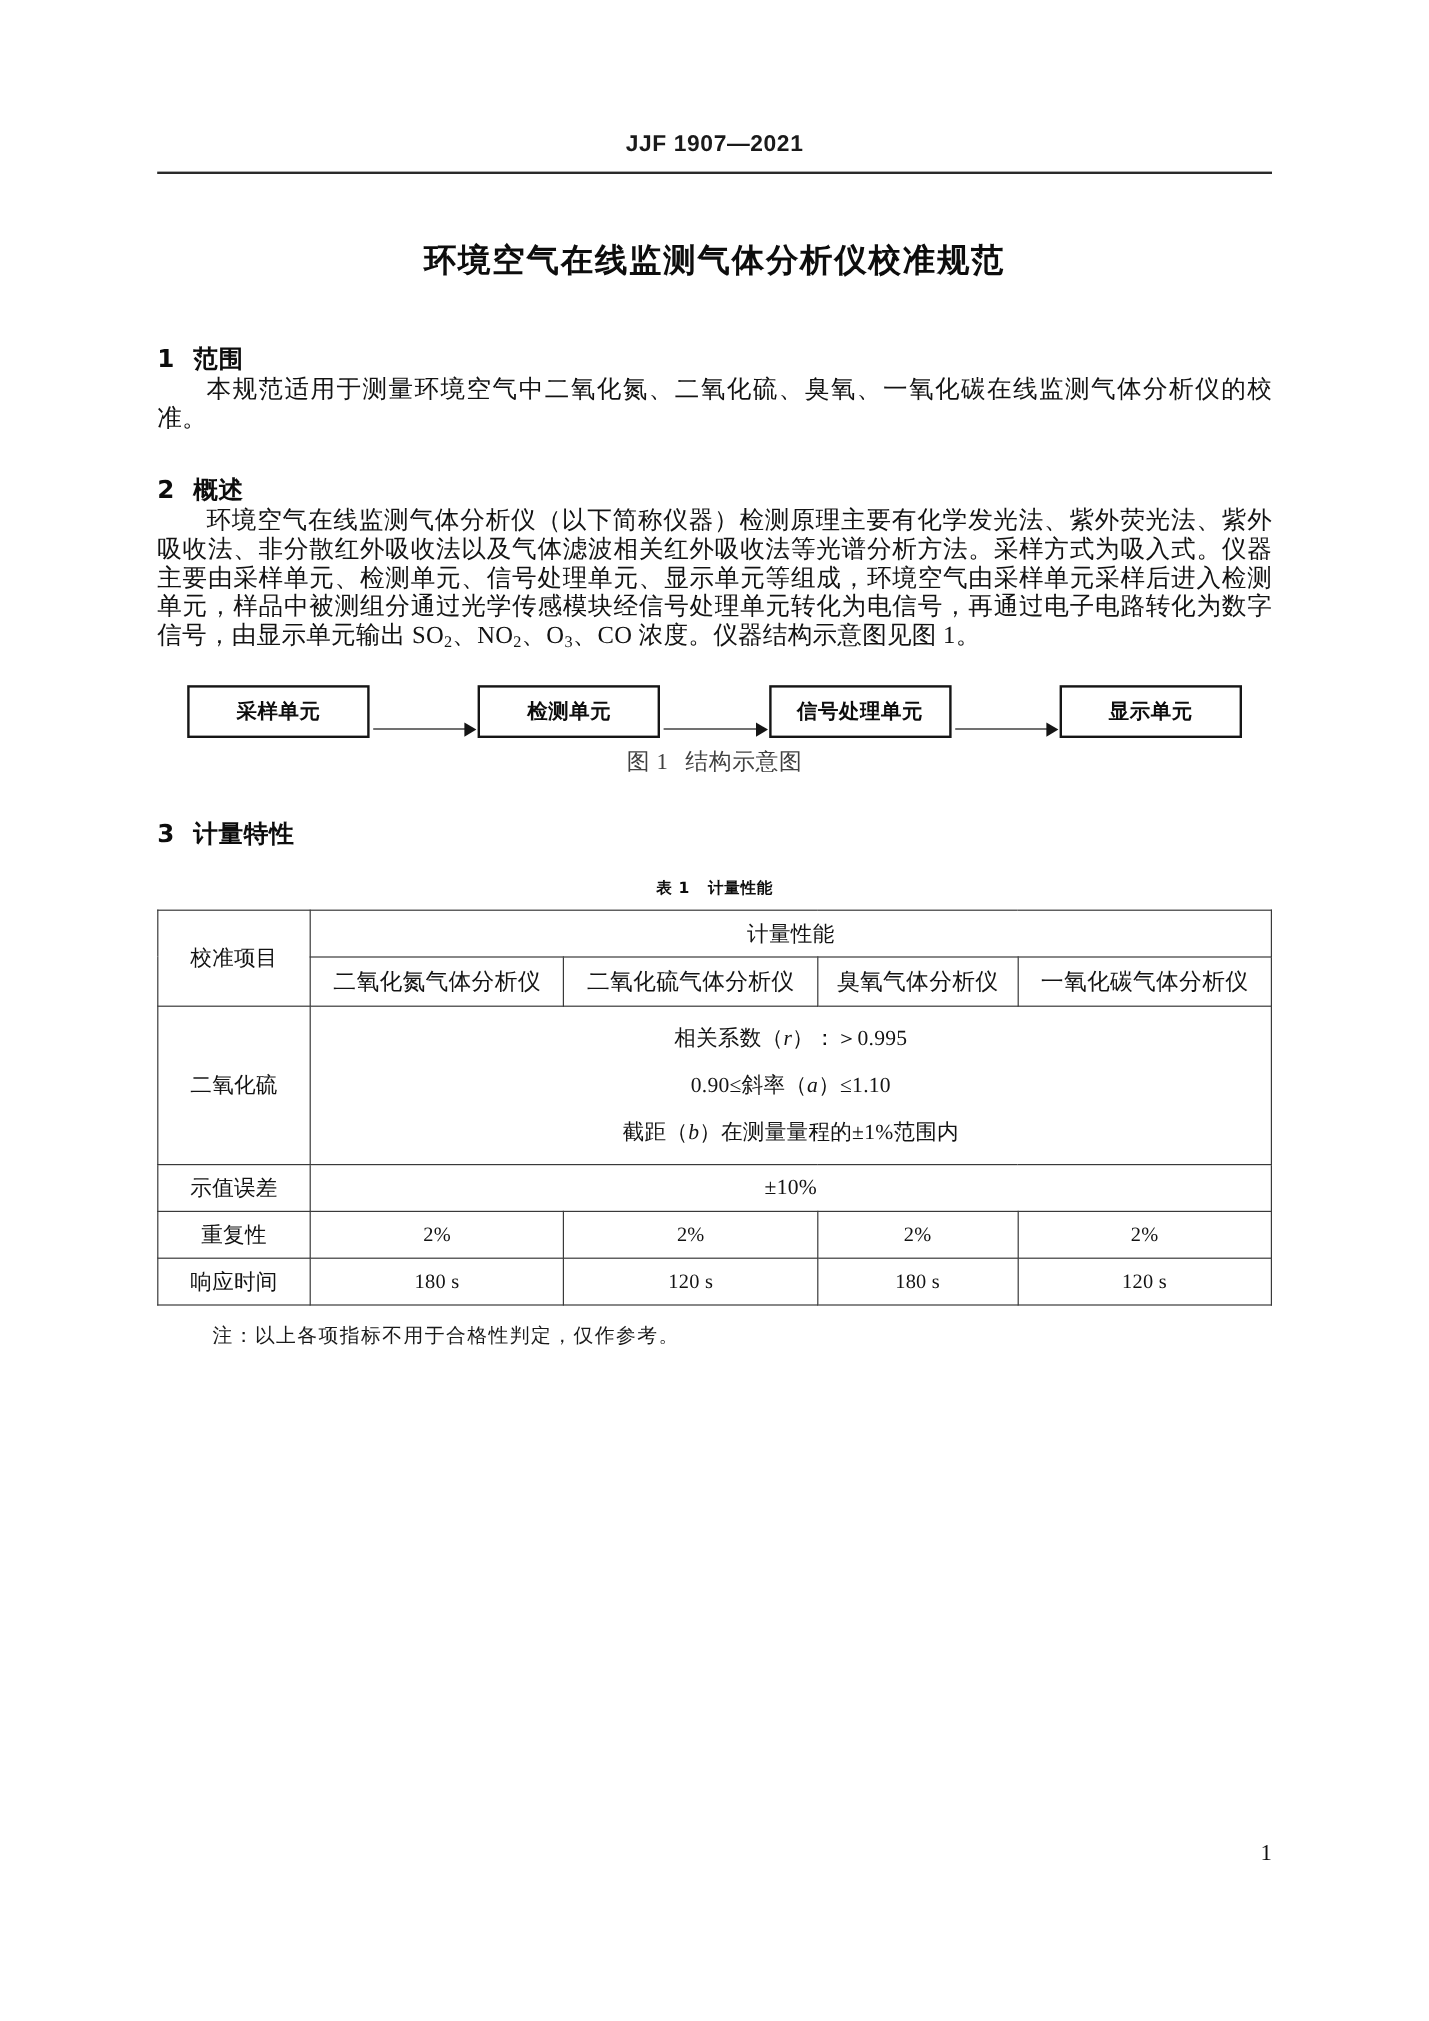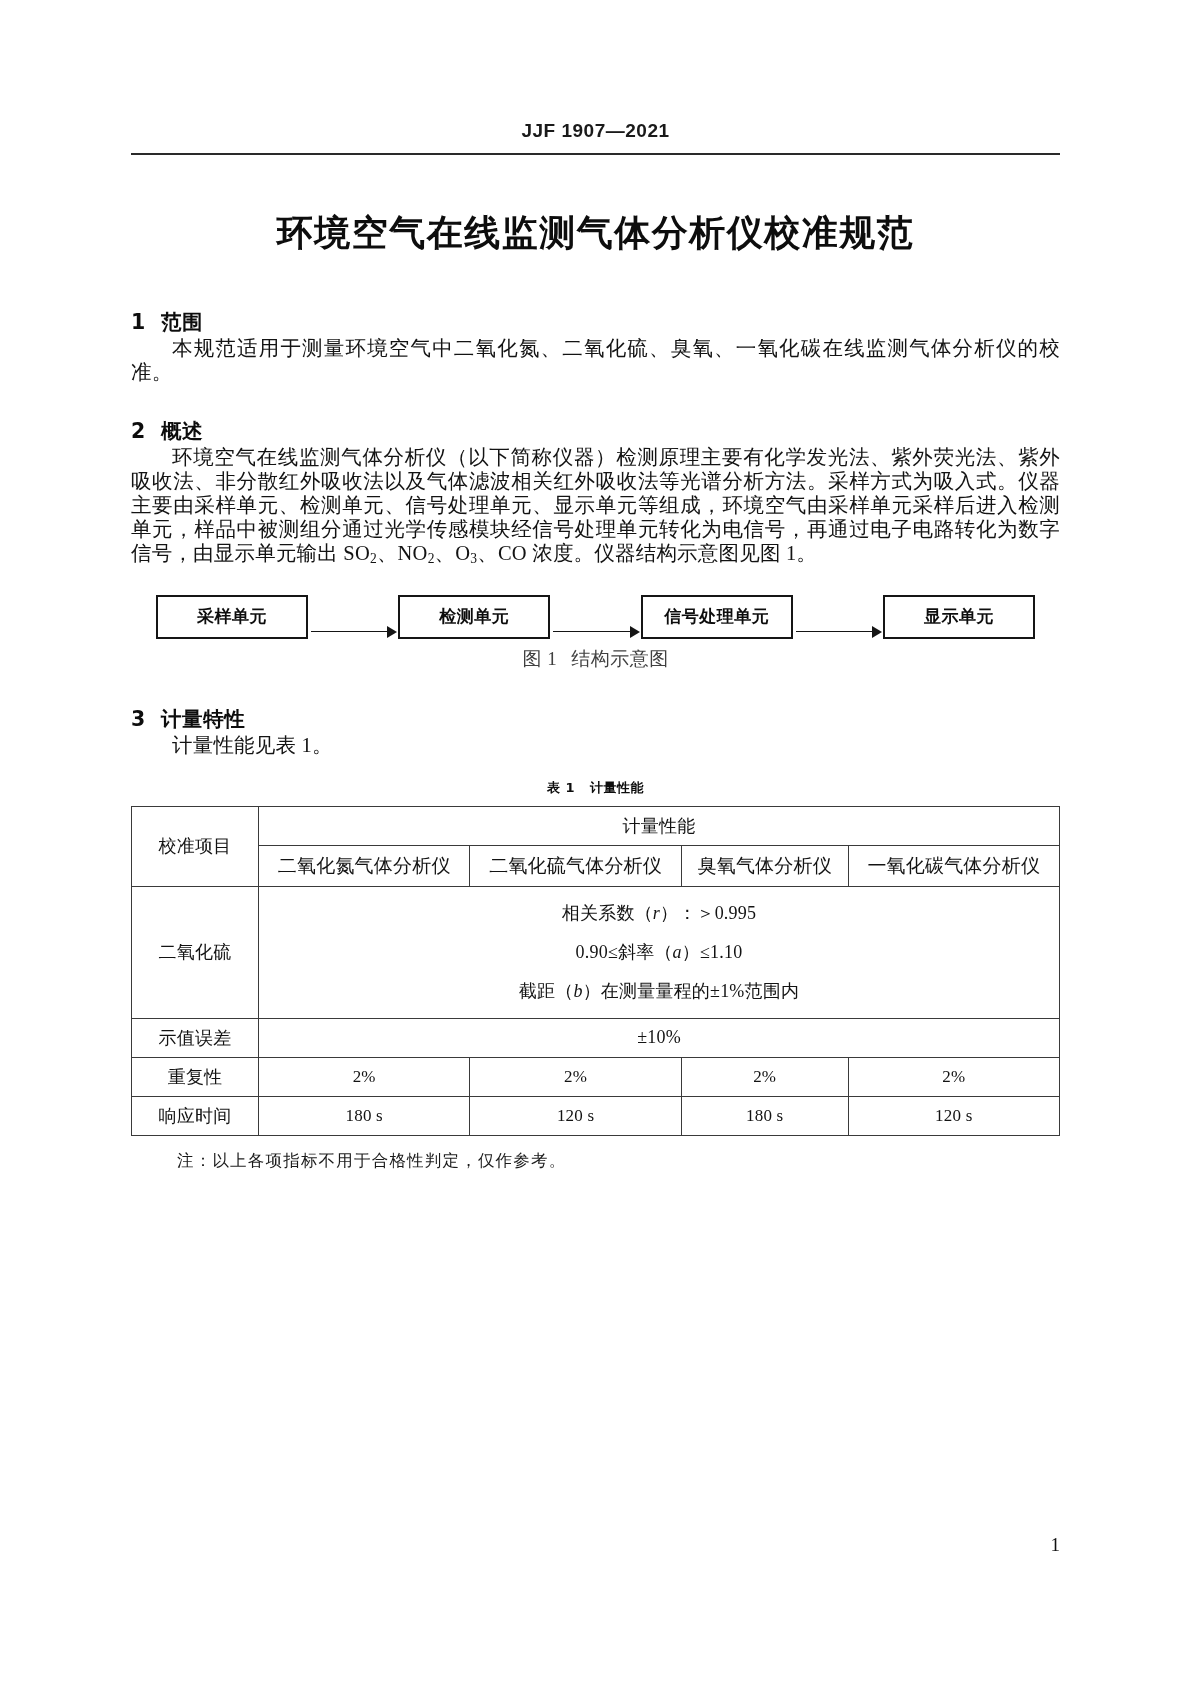--- a/index.html
+++ b/index.html
@@ -17,21 +17,21 @@
     height: 1684px;
     margin: 0 auto;
     background: #ffffff;
     box-sizing: border-box;
     padding: 0;
     overflow: hidden;
   }
   .content {
     position: absolute;
     left: 131px;
-    top: 16px;
+    top: 6px;
     width: 929px;
   }
 
   
   .header-wrap {
     padding-top: 104px;
     text-align: center;
   }
   .header-code {
     font-family: "Liberation Sans", "DejaVu Sans", sans-serif;
@@ -45,21 +45,21 @@
     border-top: 2.2px solid #2a2a2a;
     width: 100%;
   }
 
   
   .doc-title {
     margin-top: 54px;
     text-align: center;
     font-family: "DejaVu Sans", "Liberation Sans", sans-serif;
     font-weight: 700;
-    font-size: 36px;
+    font-size: 27px;
     letter-spacing: 1.5px;
     color: #0d0d0d;
   }
 
   
   .sec-head {
     font-family: "DejaVu Sans", "Liberation Sans", sans-serif;
     font-weight: 700;
     font-size: 20.5px;
     color: #0d0d0d;
@@ -237,21 +237,20 @@
         <div class="flow-box">显示单元</div>
       </div>
       <div class="fig-caption">
         <span>图 1</span><span class="gap"></span><span>结构示意图</span>
       </div>
     </div>
 
     <div class="sec-head s3">
       <span class="num">3</span><span>计量特性</span>
     </div>
-    <p class="body pgap">计量性能见表 1。</p>
 
     <div class="tbl-caption">
       <span>表 1</span>&nbsp;&nbsp;&nbsp;<span>计量性能</span>
     </div>
 
     <table class="perf">
       <tbody>
         <tr>
           <td class="item-col" rowspan="2">校准项目</td>
           <td colspan="4">计量性能</td>

